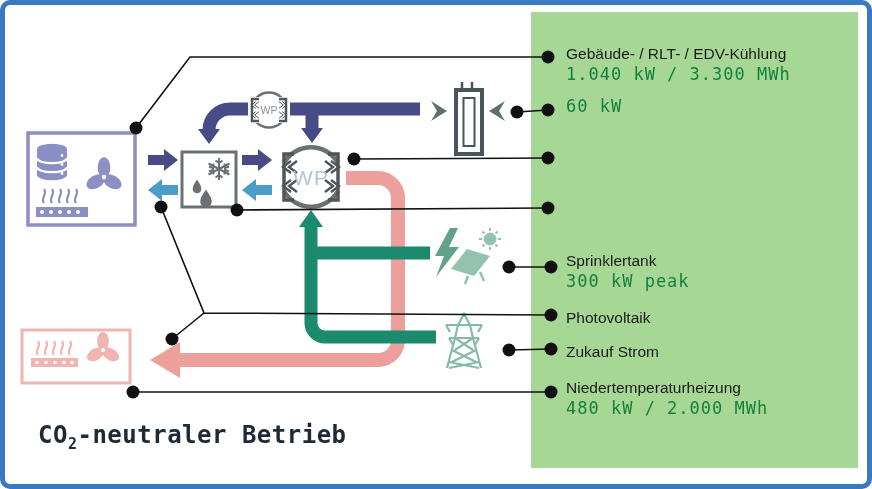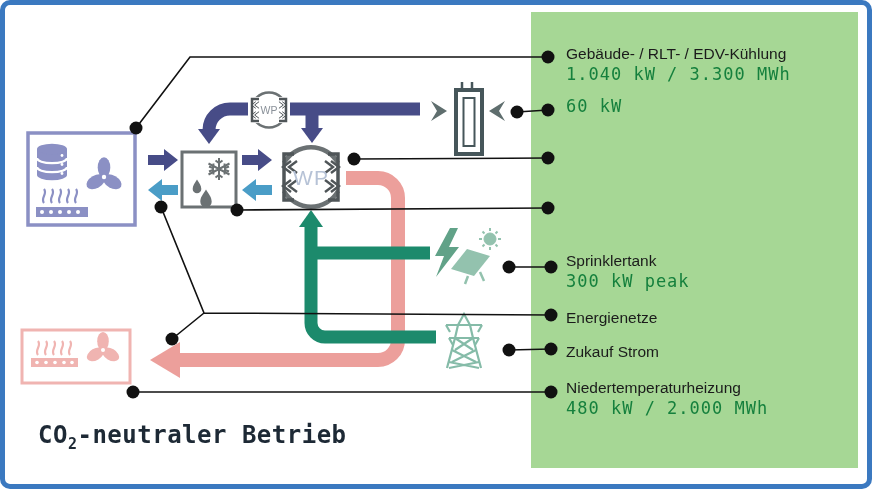--- a/index.html
+++ b/index.html
@@ -237,21 +237,21 @@
       <div class="l-value">1.040 kW / 3.300 MWh</div>
     </div>
     <div class="legend-entry" style="top:83px">
       <div class="l-value">60 kW</div>
     </div>
     <div class="legend-entry" style="top:239px">
       <div class="l-label">Sprinklertank</div>
       <div class="l-value">300 kW peak</div>
     </div>
     <div class="legend-entry" style="top:296px">
-      <div class="l-label">Energienetze</div>
+      <div class="l-label">Photovoltaik</div>
     </div>
     <div class="legend-entry" style="top:330px">
       <div class="l-label">Zukauf Strom</div>
     </div>
     <div class="legend-entry" style="top:366px">
       <div class="l-label">Niedertemperaturheizung</div>
       <div class="l-value">480 kW / 2.000 MWh</div>
     </div>
   </div>
 

